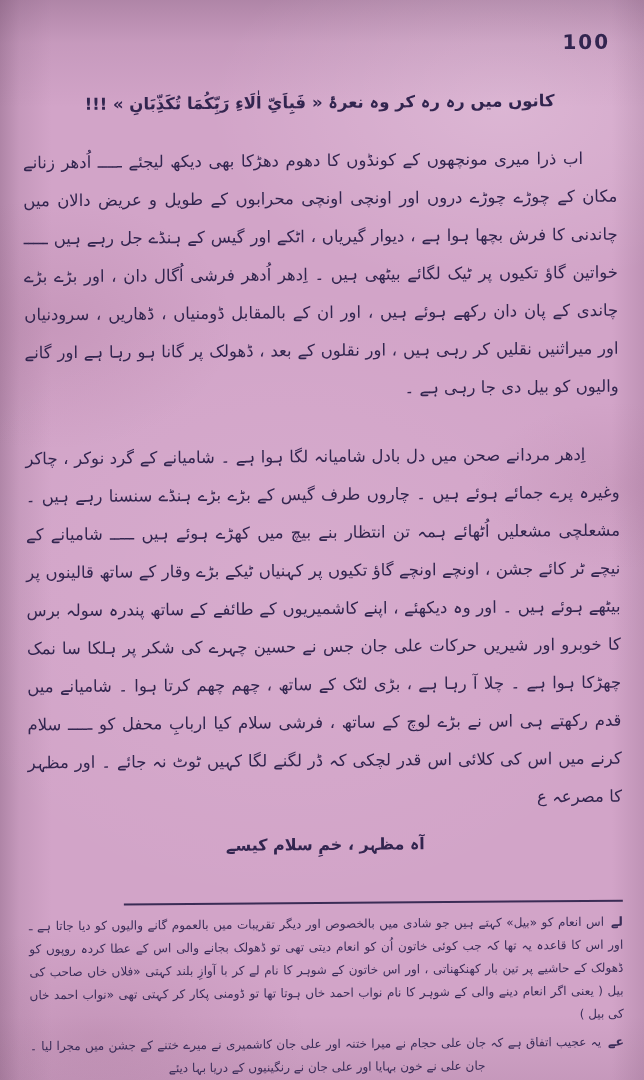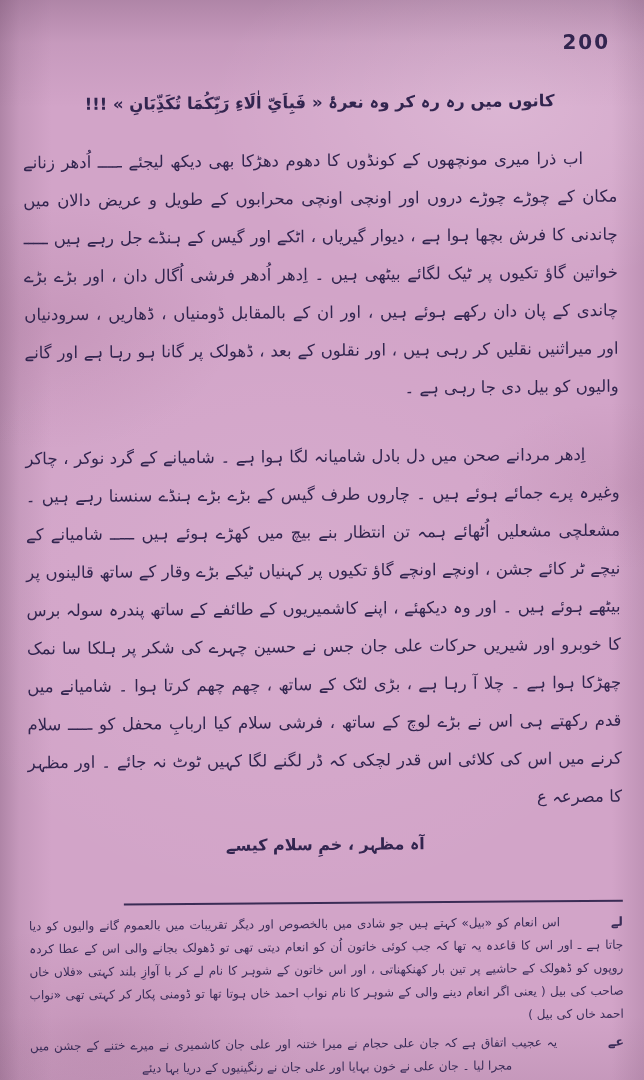--- a/index.html
+++ b/index.html
@@ -68,31 +68,30 @@
     font-size:12px;
     line-height:23px;
     text-align:justify;
     color:#3a2c58;
     margin-top:4px;
   }
   .footnote .fn-marker{
     font-weight:bold;
     font-size:12.5px;
     padding-left:7px;
-    margin-left:44px;
   }
   .footnote.fn-last{text-align-last:center;}
 </style>
 </head>
 <body>
 
 <div class="scan">
   <div class="content">
 
-    <div class="page-number">200</div>
+    <div class="page-number">100</div>
 
     <div class="heading">کانوں میں رہ رہ کر وہ نعرۂ « فَبِاَیِّ اٰلَاءِ رَبِّکُمَا تُکَذِّبَانِ » !!!</div>
 
     <p class="para">اب ذرا میری مونچھوں کے کونڈوں کا دھوم دھڑکا بھی دیکھ لیجئے ـــــ اُدھر زنانے مکان کے چوڑے چوڑے دروں اور اونچی اونچی محرابوں کے طویل و عریض دالان میں چاندنی کا فرش بچھا ہوا ہے ، دیوار گیریاں ، اٹکے اور گیس کے ہنڈے جل رہے ہیں ـــــ خواتین گاؤ تکیوں پر ٹیک لگائے بیٹھی ہیں ۔ اِدھر اُدھر فرشی اُگال دان ، اور بڑے بڑے چاندی کے پان دان رکھے ہوئے ہیں ، اور ان کے بالمقابل ڈومنیاں ، ڈھاریں ، سرودنیاں اور میراثنیں نقلیں کر رہی ہیں ، اور نقلوں کے بعد ، ڈھولک پر گانا ہو رہا ہے اور گانے والیوں کو بیل دی جا رہی ہے ۔</p>
 
     <p class="para second">اِدھر مردانے صحن میں دل بادل شامیانہ لگا ہوا ہے ۔ شامیانے کے گرد نوکر ، چاکر وغیرہ پرے جمائے ہوئے ہیں ۔ چاروں طرف گیس کے بڑے بڑے ہنڈے سنسنا رہے ہیں ۔ مشعلچی مشعلیں اُٹھائے ہمہ تن انتظار بنے بیچ میں کھڑے ہوئے ہیں ـــــ شامیانے کے نیچے ٹر کائے جشن ، اونچے اونچے گاؤ تکیوں پر کہنیاں ٹیکے بڑے وقار کے ساتھ قالینوں پر بیٹھے ہوئے ہیں ۔ اور وہ دیکھئے ، اپنے کاشمیریوں کے طائفے کے ساتھ پندرہ سولہ برس کا خوبرو اور شیریں حرکات علی جان جس نے حسین چہرے کی شکر پر ہلکا سا نمک چھڑکا ہوا ہے ۔ چلا آ رہا ہے ، بڑی لٹک کے ساتھ ، چھم چھم کرتا ہوا ۔ شامیانے میں قدم رکھتے ہی اس نے بڑے لوچ کے ساتھ ، فرشی سلام کیا اربابِ محفل کو ـــــ سلام کرنے میں اس کی کلائی اس قدر لچکی کہ ڈر لگنے لگا کہیں ٹوٹ نہ جائے ۔ اور مظہر کا مصرعہ ع</p>
 
     <div class="verse">آہ مظہر ، خمِ سلام کیسے</div>
 
     <hr class="footnote-rule">

